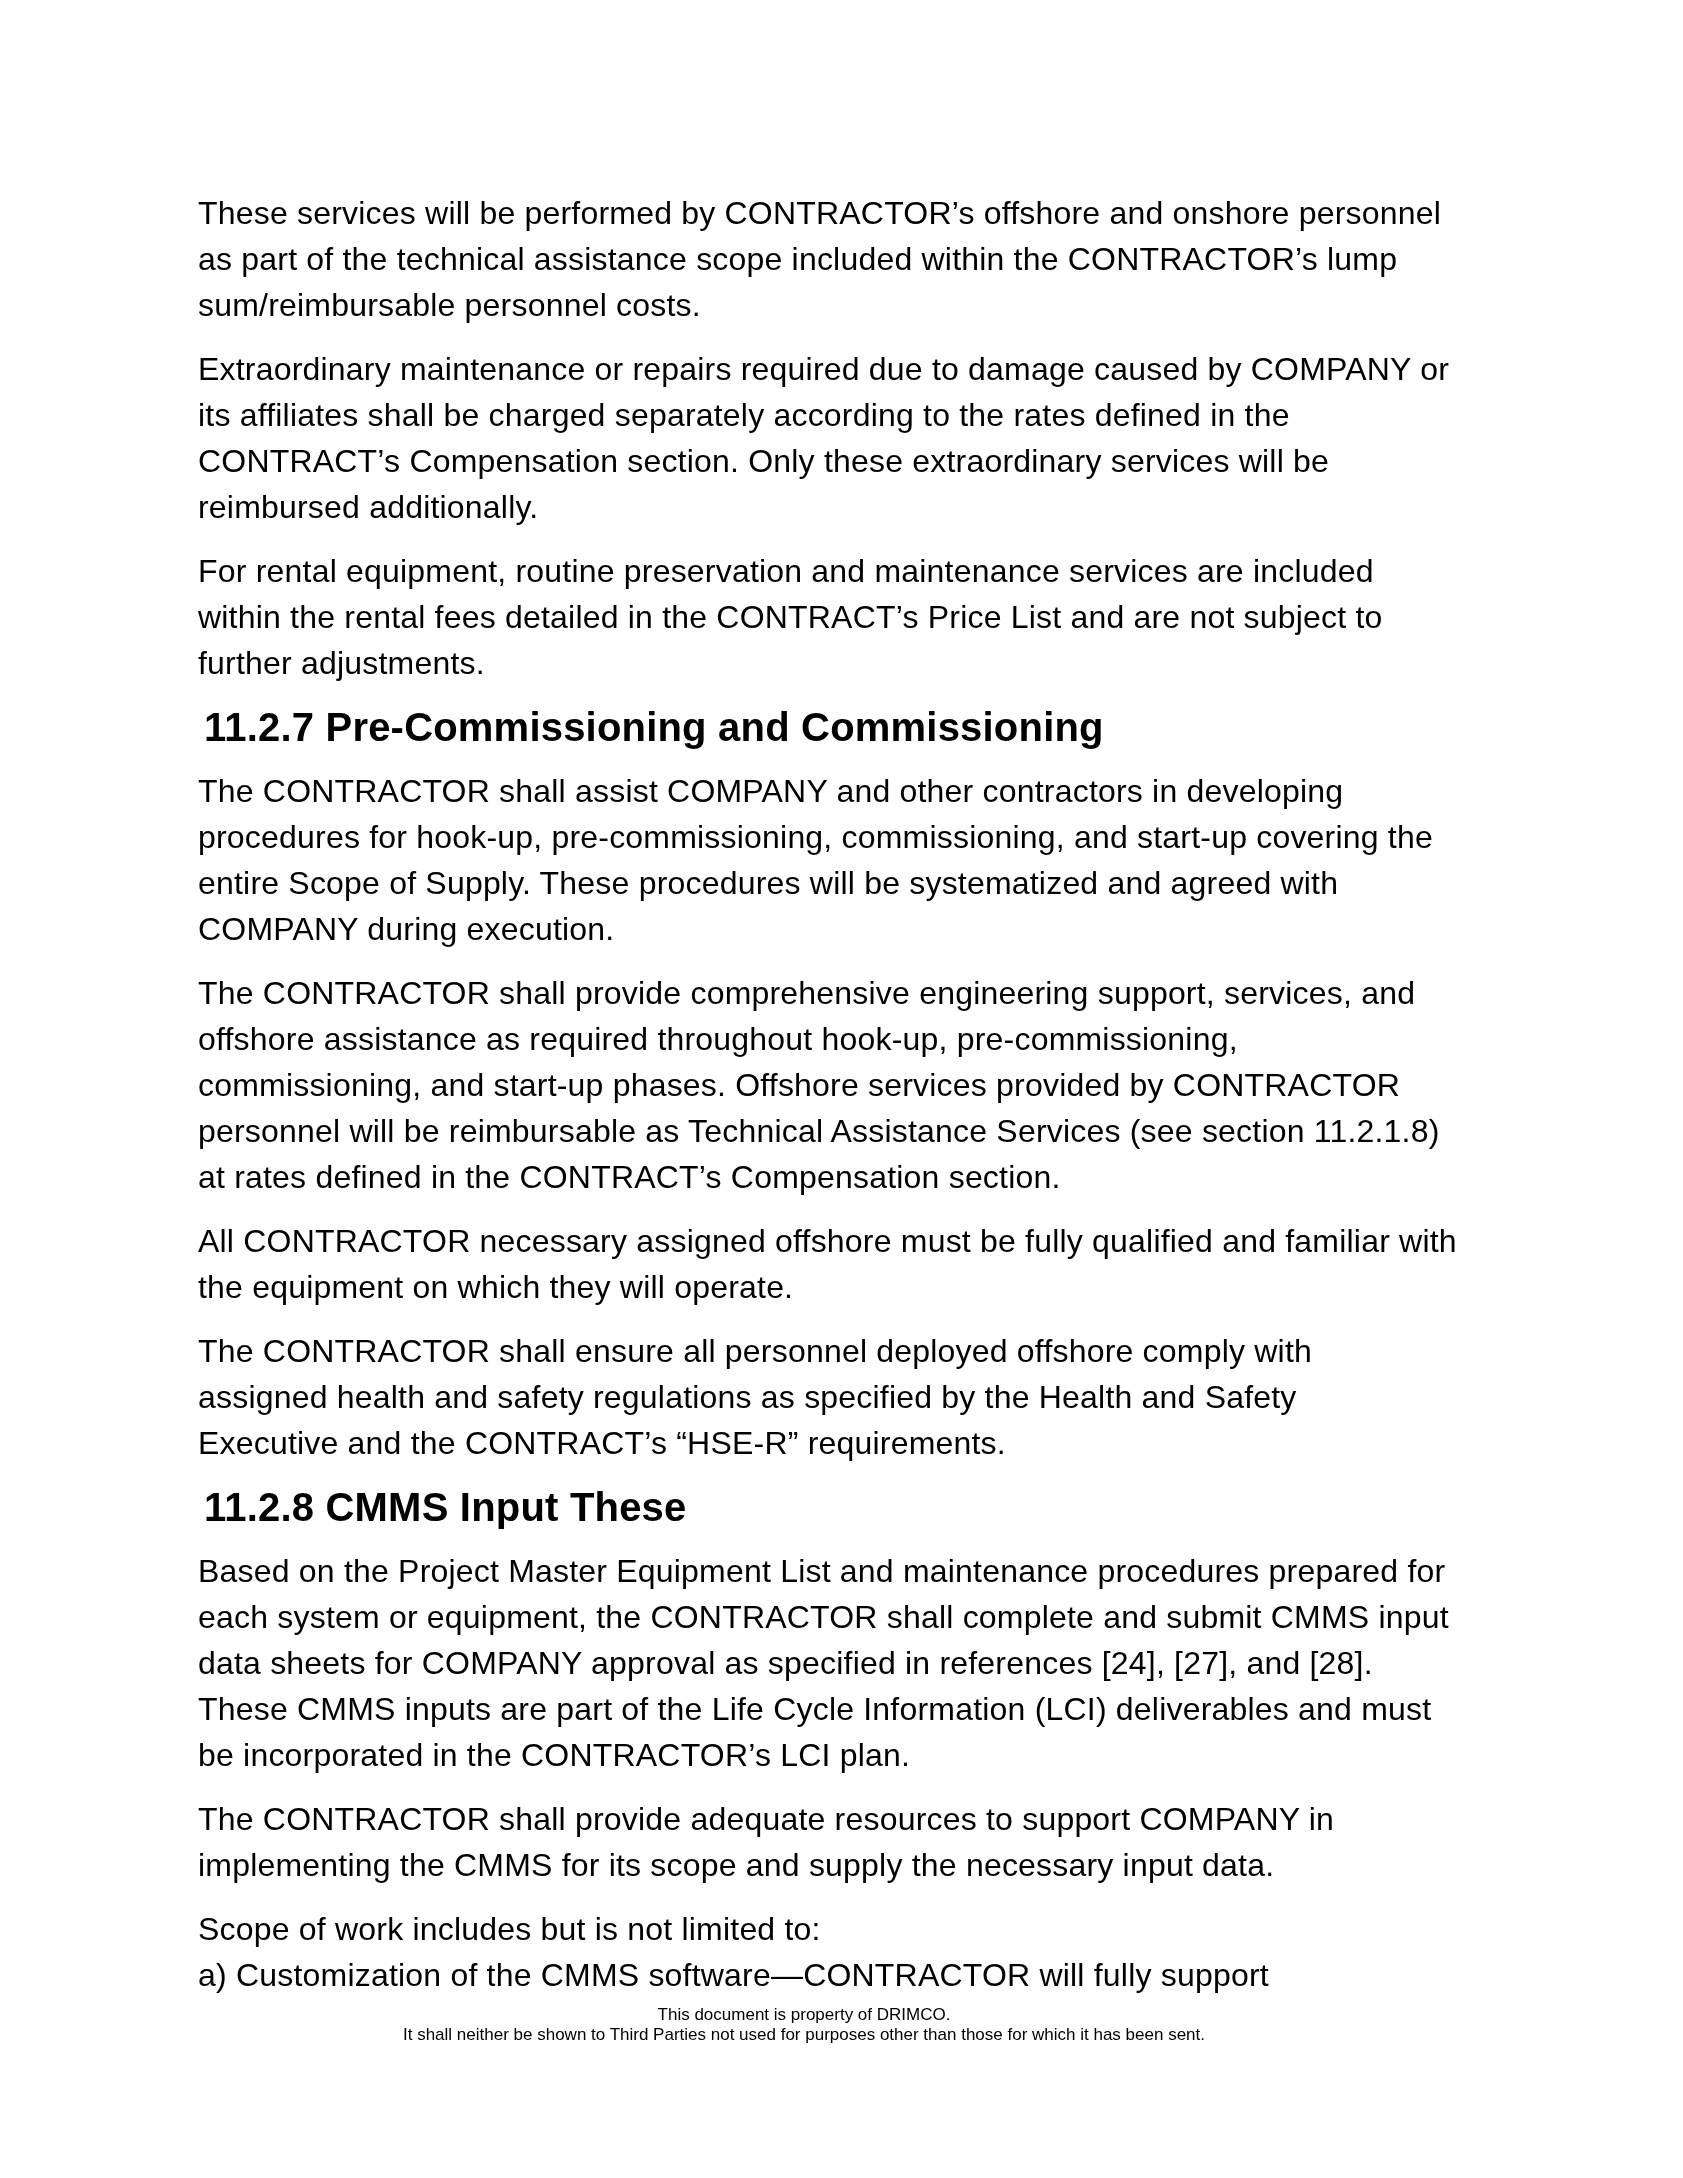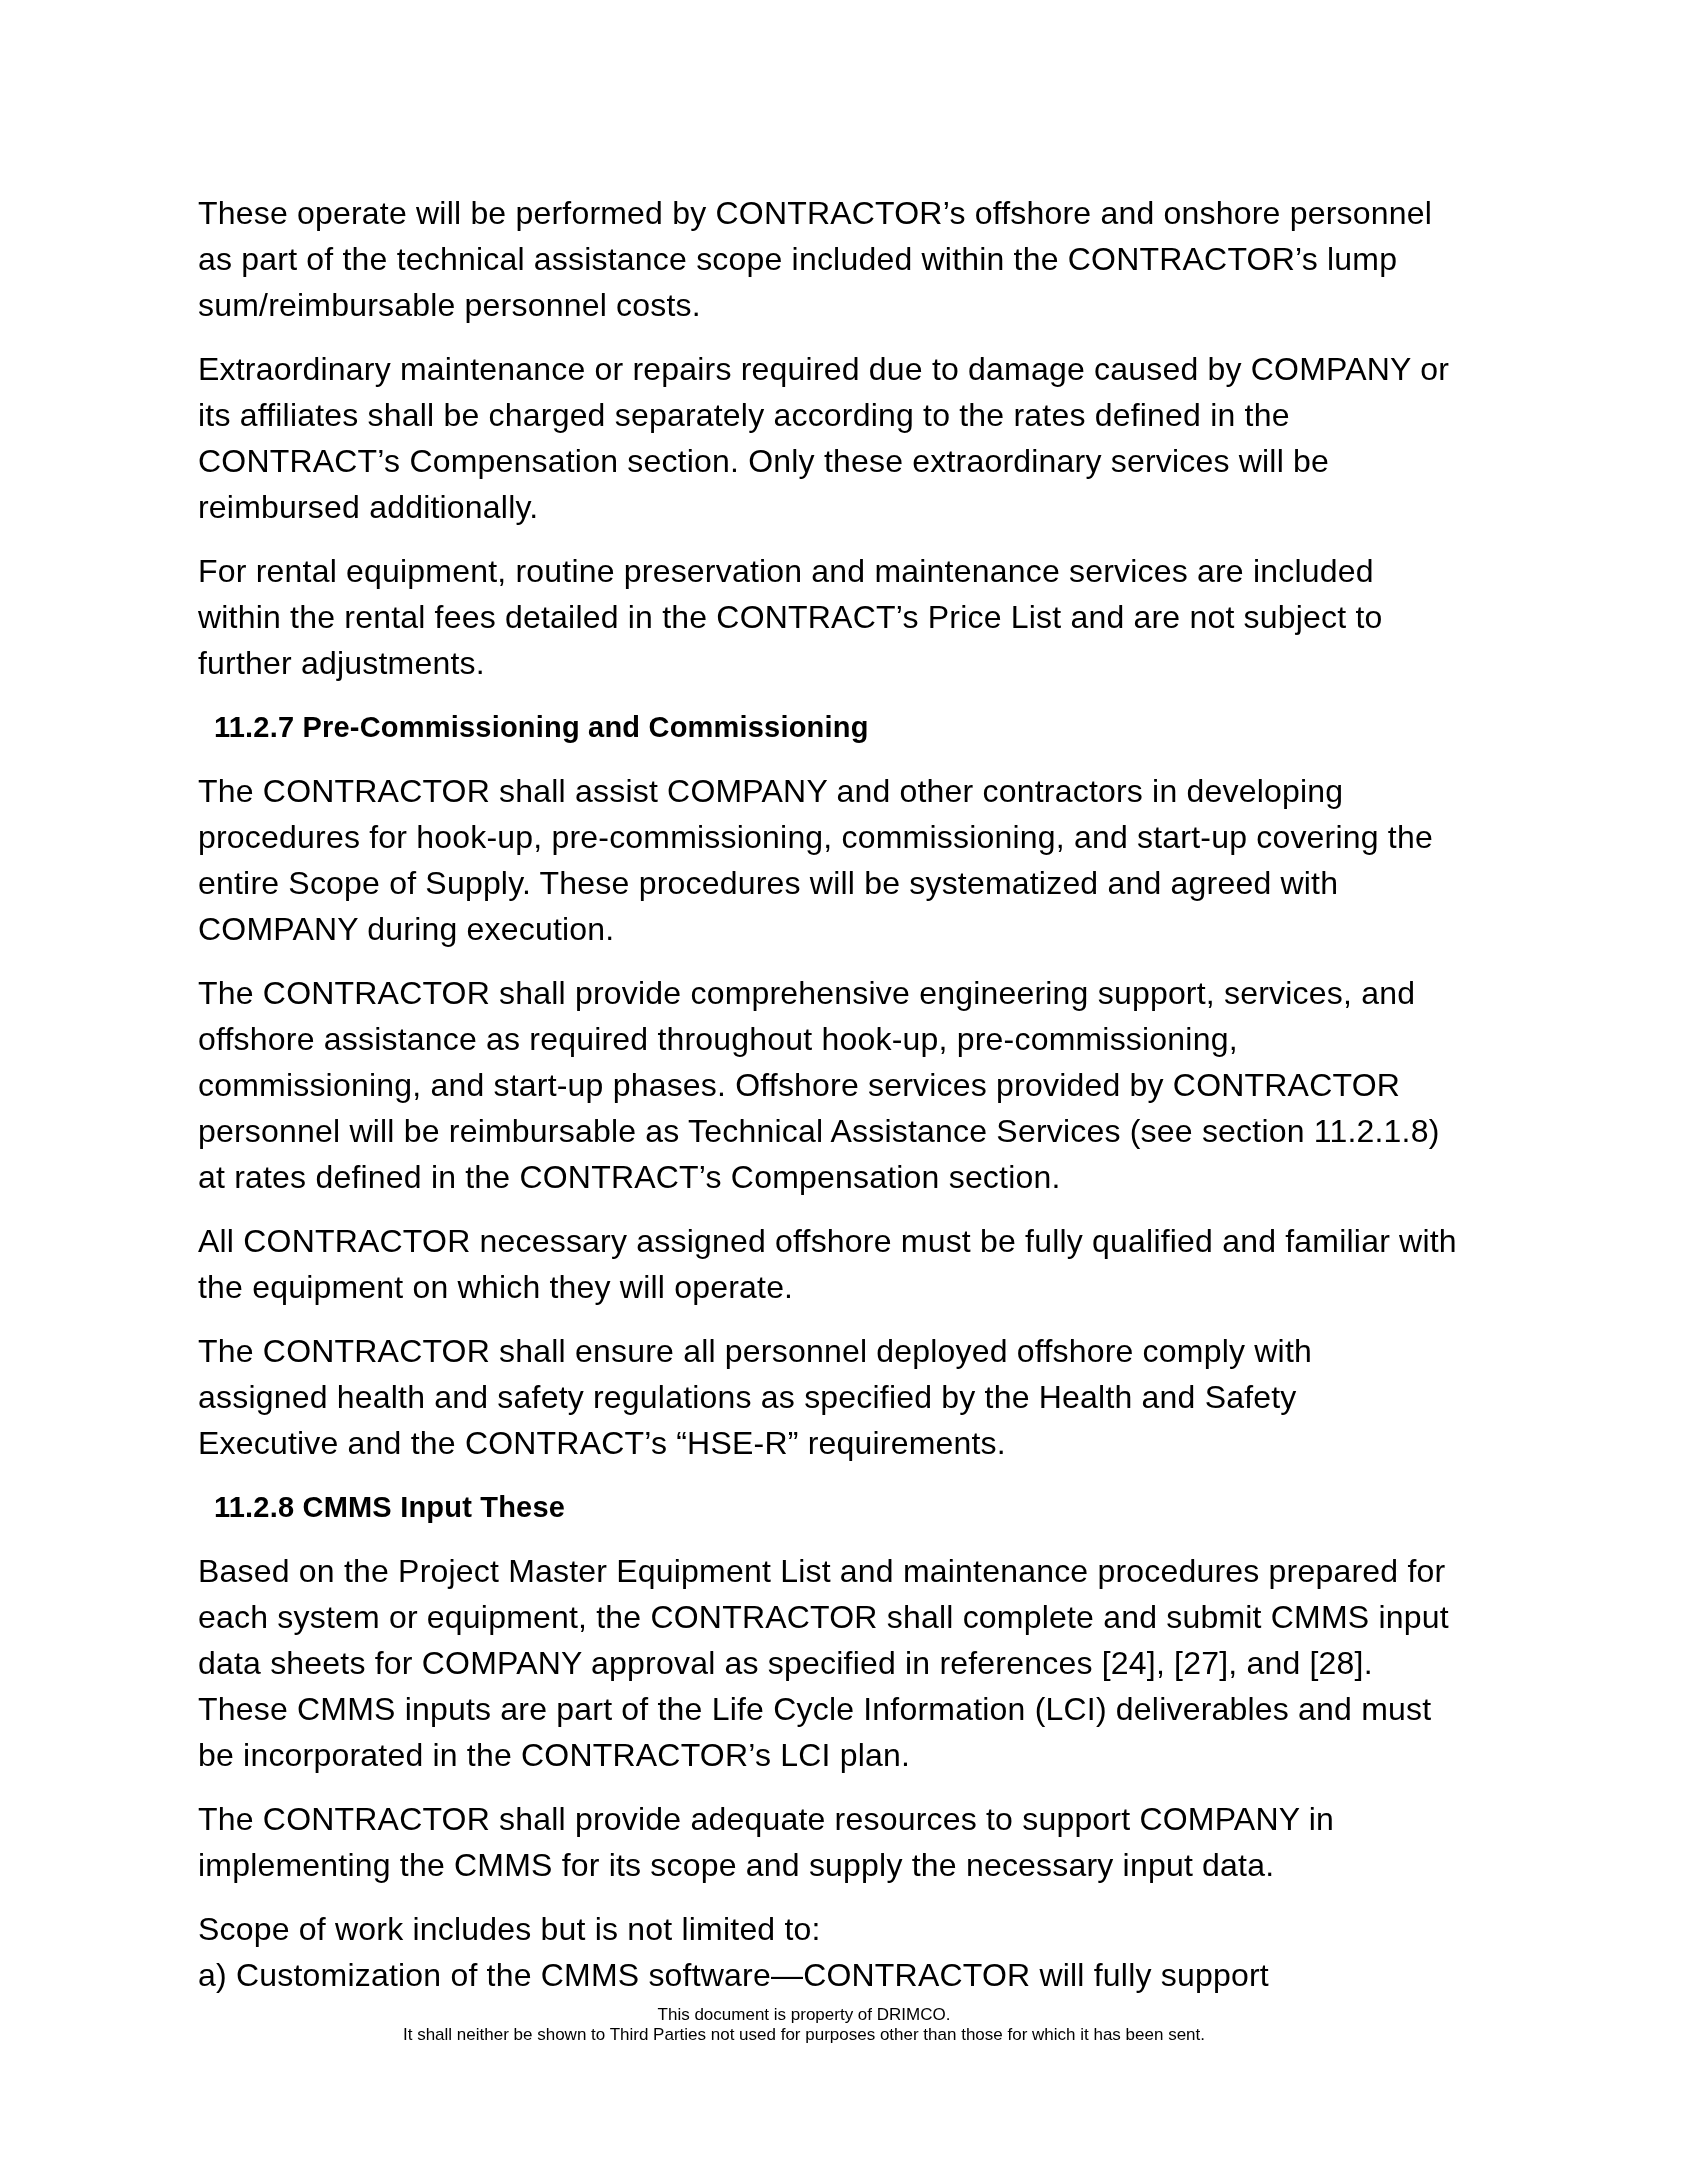--- a/index.html
+++ b/index.html
@@ -22,45 +22,45 @@
     width: 1346px;
   }
   .para {
     font-size: 32px;
     line-height: 46px;
     margin: 0 0 18px 0;
     white-space: pre-line;
     letter-spacing: 0.2px;
   }
   .heading {
-    font-size: 29px;
+    font-size: 40px;
     line-height: 46px;
     font-weight: bold;
-    margin: 0 0 18px 16px;
+    margin: 0 0 18px 6px;
     white-space: pre-line;
     letter-spacing: 0.2px;
   }
   .footer {
     position: absolute;
     left: 0;
     top: 2005px;
     width: 1608px;
     text-align: center;
   }
   .footer-line {
     font-size: 17px;
     line-height: 20px;
     white-space: pre;
   }
 </style>
 </head>
 <body>
 
 <div class="content">
-  <p class="para">These operate will be performed by CONTRACTOR’s offshore and onshore personnel
+  <p class="para">These services will be performed by CONTRACTOR’s offshore and onshore personnel
 as part of the technical assistance scope included within the CONTRACTOR’s lump
 sum/reimbursable personnel costs.</p>
   <p class="para">Extraordinary maintenance or repairs required due to damage caused by COMPANY or
 its affiliates shall be charged separately according to the rates defined in the
 CONTRACT’s Compensation section. Only these extraordinary services will be
 reimbursed additionally.</p>
   <p class="para">For rental equipment, routine preservation and maintenance services are included
 within the rental fees detailed in the CONTRACT’s Price List and are not subject to
 further adjustments.</p>
   <h2 class="heading">11.2.7 Pre-Commissioning and Commissioning</h2>

